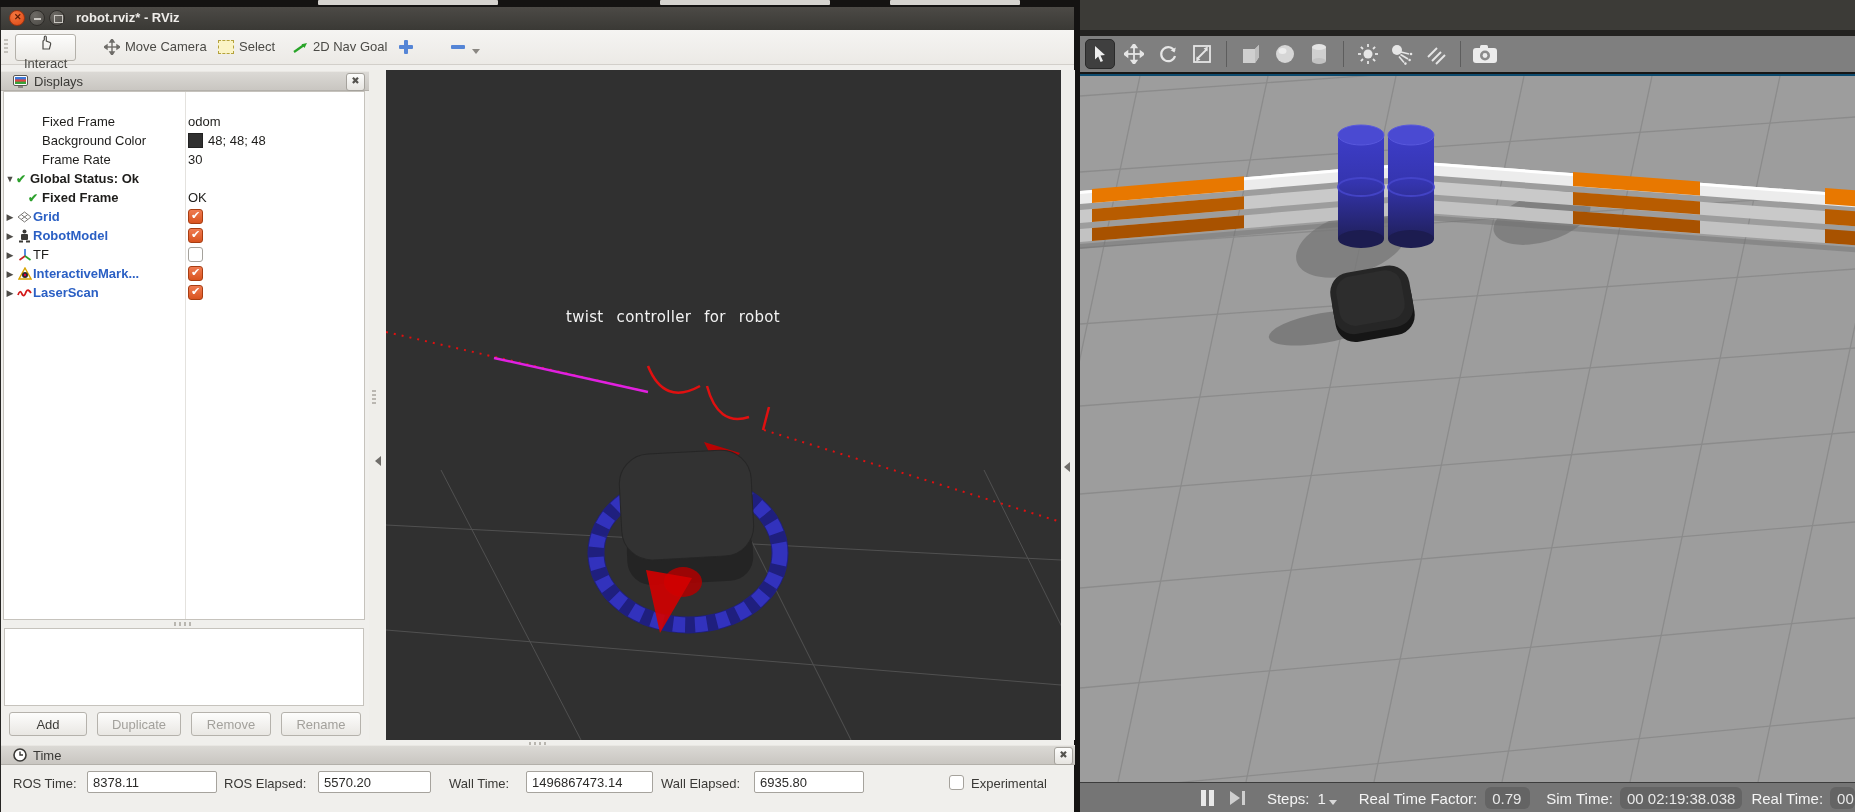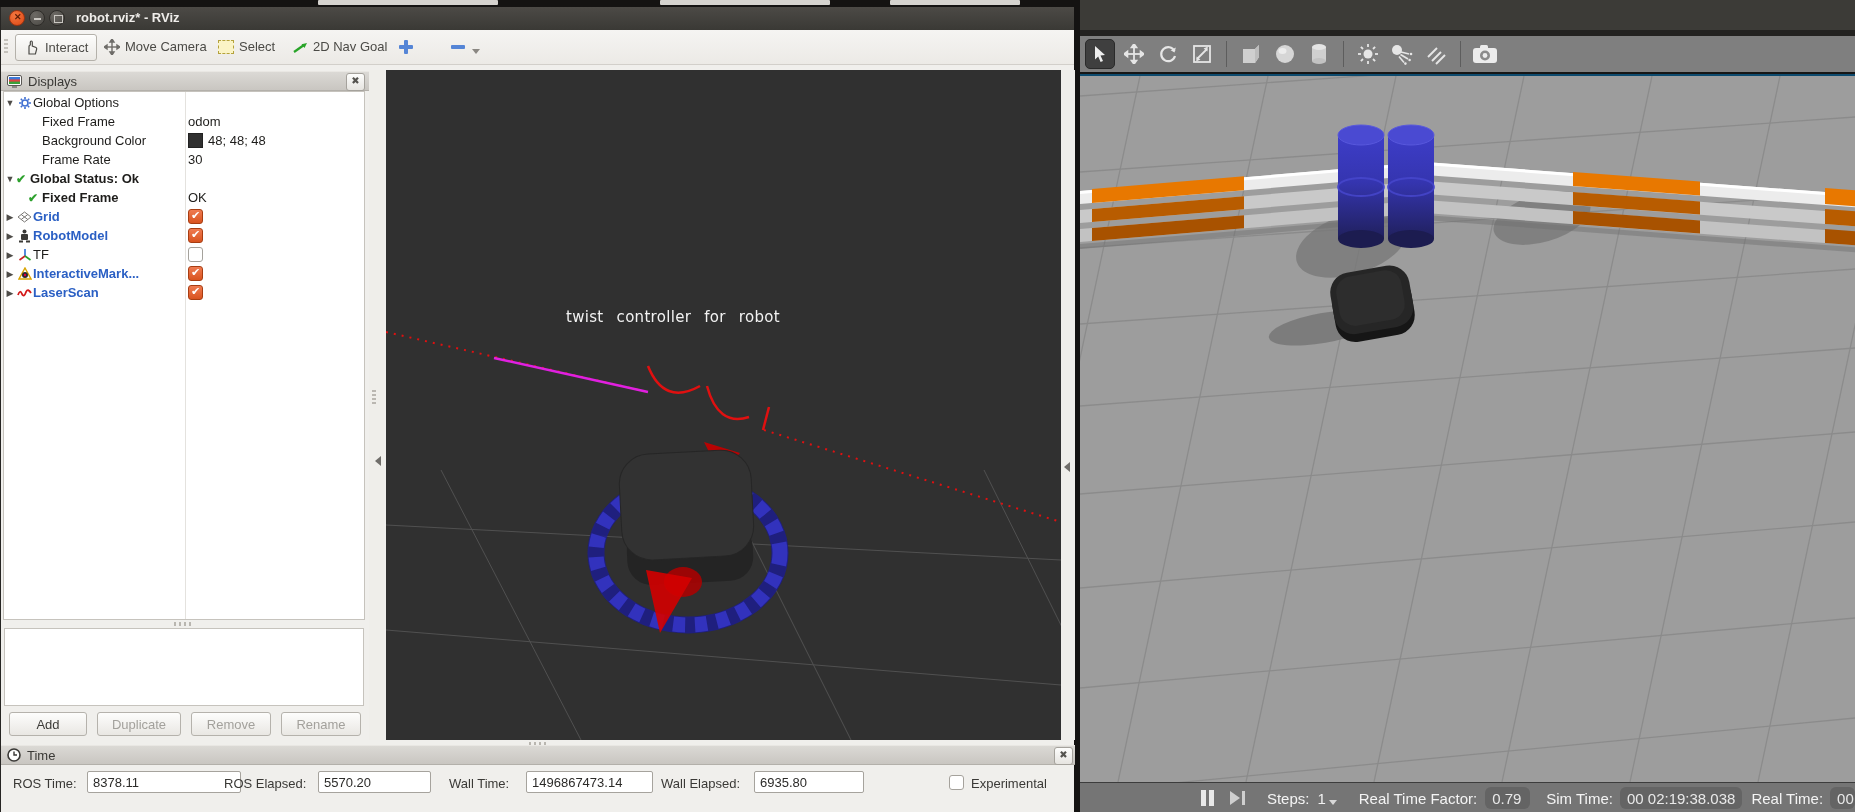--- a/index.html
+++ b/index.html
@@ -27,34 +27,34 @@
   .win-title{position:absolute;left:75px;top:3px;color:#efedea;font-size:13px;font-weight:bold;text-align:right;}
 
   
   .rv-toolbar{position:absolute;left:0;top:23px;width:100%;height:34px;
     background:linear-gradient(#f5f4f2,#eceae6);border-bottom:1px solid #d2cfca;}
   .rv-grip{position:absolute;left:3px;top:9px;width:4px;height:16px;
     background:repeating-linear-gradient(#c4c1bb 0 2px,transparent 2px 4px);}
   .rv-tool{position:absolute;top:4px;height:25px;display:flex;align-items:center;gap:5px;
     color:#4b4a46;font-size:13px;white-space:nowrap;}
   .rv-tool.btnlike{border:1px solid #b4b1aa;border-radius:3px;
-    background:linear-gradient(#fdfdfc,#ebe9e5);padding:0 8px;box-shadow:inset 0 1px 0 #fff;}
+    background:linear-gradient(#fdfdfc,#ebe9e5);padding:0 8px;box-shadow:inset 0 1px 0 #fff;flex-direction:column;}
   .icon16{width:16px;height:16px;display:inline-block;flex:0 0 auto;}
   .sel-box{width:14px;height:12px;border:1px dashed #b4a23c;background:#fbf4c6;display:inline-block;}
   .plus-ic{position:relative;width:14px;height:14px;display:inline-block;}
   .plus-ic::before{content:"";position:absolute;left:5px;top:0;width:4px;height:14px;background:#5585d6;border-radius:1px;}
   .plus-ic::after{content:"";position:absolute;left:0;top:5px;width:14px;height:4px;background:#5585d6;border-radius:1px;}
   .minus-ic{width:14px;height:4px;background:#5585d6;border-radius:1px;display:inline-block;}
   .dd-arrow{width:0;height:0;border-left:4px solid transparent;border-right:4px solid transparent;
     border-top:5px solid #8a8782;display:inline-block;margin-left:2px;margin-top:10px;}
 
   
   .panel-hdr{position:absolute;height:20px;background:linear-gradient(#dbd9d5,#c9c6c1);
     border-top:1px solid #e9e7e3;border-bottom:1px solid #b3b0aa;
-    display:flex;align-items:center;gap:6px;font-size:13px;color:#3a3936;padding-left:6px;box-sizing:border-box;}
+    display:flex;align-items:center;gap:6px;font-size:13px;color:#3a3936;padding-left:12px;box-sizing:border-box;}
   .panel-x{position:absolute;top:2px;width:17px;height:16px;border:1px solid #a5a29c;border-radius:3px;
     background:linear-gradient(#fdfdfc,#e6e4e0);color:#55534f;font-size:10px;line-height:14px;text-align:center;}
   .panel-x::after{content:"✖";}
   .whitebox{position:absolute;background:#ffffff;border:1px solid #c6c3bd;box-sizing:border-box;}
   .col-div{position:absolute;width:1px;background:#e4e2de;}
 
   .trow{position:absolute;left:3px;width:360px;height:19px;display:flex;font-size:13px;color:#1e1d1b;align-items:center;}
   .tcell-l{width:180px;display:flex;align-items:center;box-sizing:border-box;}
   .tcell-r{flex:1;display:flex;align-items:flex-start;padding-left:4px;}
   .exp{width:12px;font-size:9px;color:#4e4c48;text-align:center;flex:0 0 auto;}
@@ -186,35 +186,20 @@
       <rect x="5" y="11" width="5" height="2" fill="#8a8884"></rect>
     </svg>
     <span>Displays</span>
   </div>
   <span class="panel-x" style="left:345px;top:66px;"></span>
 
   <div class="whitebox" style="left:2px;top:84px;width:362px;height:529px;">
     <div class="col-div" style="left:181px;top:0;height:527px;"></div>
   </div>
 
-  <div class="trow" style="top:86px">
-    <div class="tcell-l">
-        <span class="exp open"></span>
-      <span class="ric">
-        <svg width="14" height="14" viewBox="0 0 14 14">
-            <g stroke="#3f6fd1" stroke-width="1.6" fill="none">
-          <circle cx="7" cy="7" r="3"></circle>
-              <path d="M7 1v2M7 11v2M1 7h2M11 7h2M2.8 2.8l1.4 1.4M9.8 9.8l1.4 1.4M11.2 2.8L9.8 4.2M4.2 9.8l-1.4 1.4"></path>
-        </g>
-          </svg>
-        </span>
-      <span>Global Options</span>
-      </div>
-    <div class="tcell-r"></div>
-  </div>
   <div class="trow" style="top:105px">
     <div class="tcell-l" style="padding-left:38px">
         <span>Fixed Frame</span>
       </div>
     <div class="tcell-r">
         <span>odom</span>
       </div>
   </div>
   <div class="trow" style="top:124px">
     <div class="tcell-l" style="padding-left:38px">
@@ -394,21 +379,21 @@
   <div class="panel-hdr" style="left:0;top:738px;width:1074px;">
     <svg width="14" height="14" viewBox="0 0 14 14">
       <circle cx="7" cy="7" r="6" fill="#fff" stroke="#3a3936" stroke-width="1.6"></circle>
       <path d="M7 3.5 V7 H10" fill="none" stroke="#3a3936" stroke-width="1.4"></path>
     </svg>
     <span>Time</span>
   </div>
   <span class="panel-x" style="left:1053px;top:740px;"></span>
 
   <span class="time-row-label" style="left:12px">ROS Time:</span>
-  <input class="time-field" style="left: 86px; width: 154px;" value="8378.11">
+  <input class="time-field" style="left: 86px; width: 130px;" value="8378.11">
   <span class="time-row-label" style="left:223px">ROS Elapsed:</span>
   <input class="time-field" style="left: 317px; width: 113px;" value="5570.20">
   <span class="time-row-label" style="left:448px">Wall Time:</span>
   <input class="time-field" style="left: 525px; width: 127px;" value="1496867473.14">
   <span class="time-row-label" style="left:660px">Wall Elapsed:</span>
   <input class="time-field" style="left: 753px; width: 110px;" value="6935.80">
   <span class="cb off" style="position:absolute;left:948px;top:768px;"></span>
   <span class="time-row-label" style="left:970px">Experimental</span>
 </div>
 

